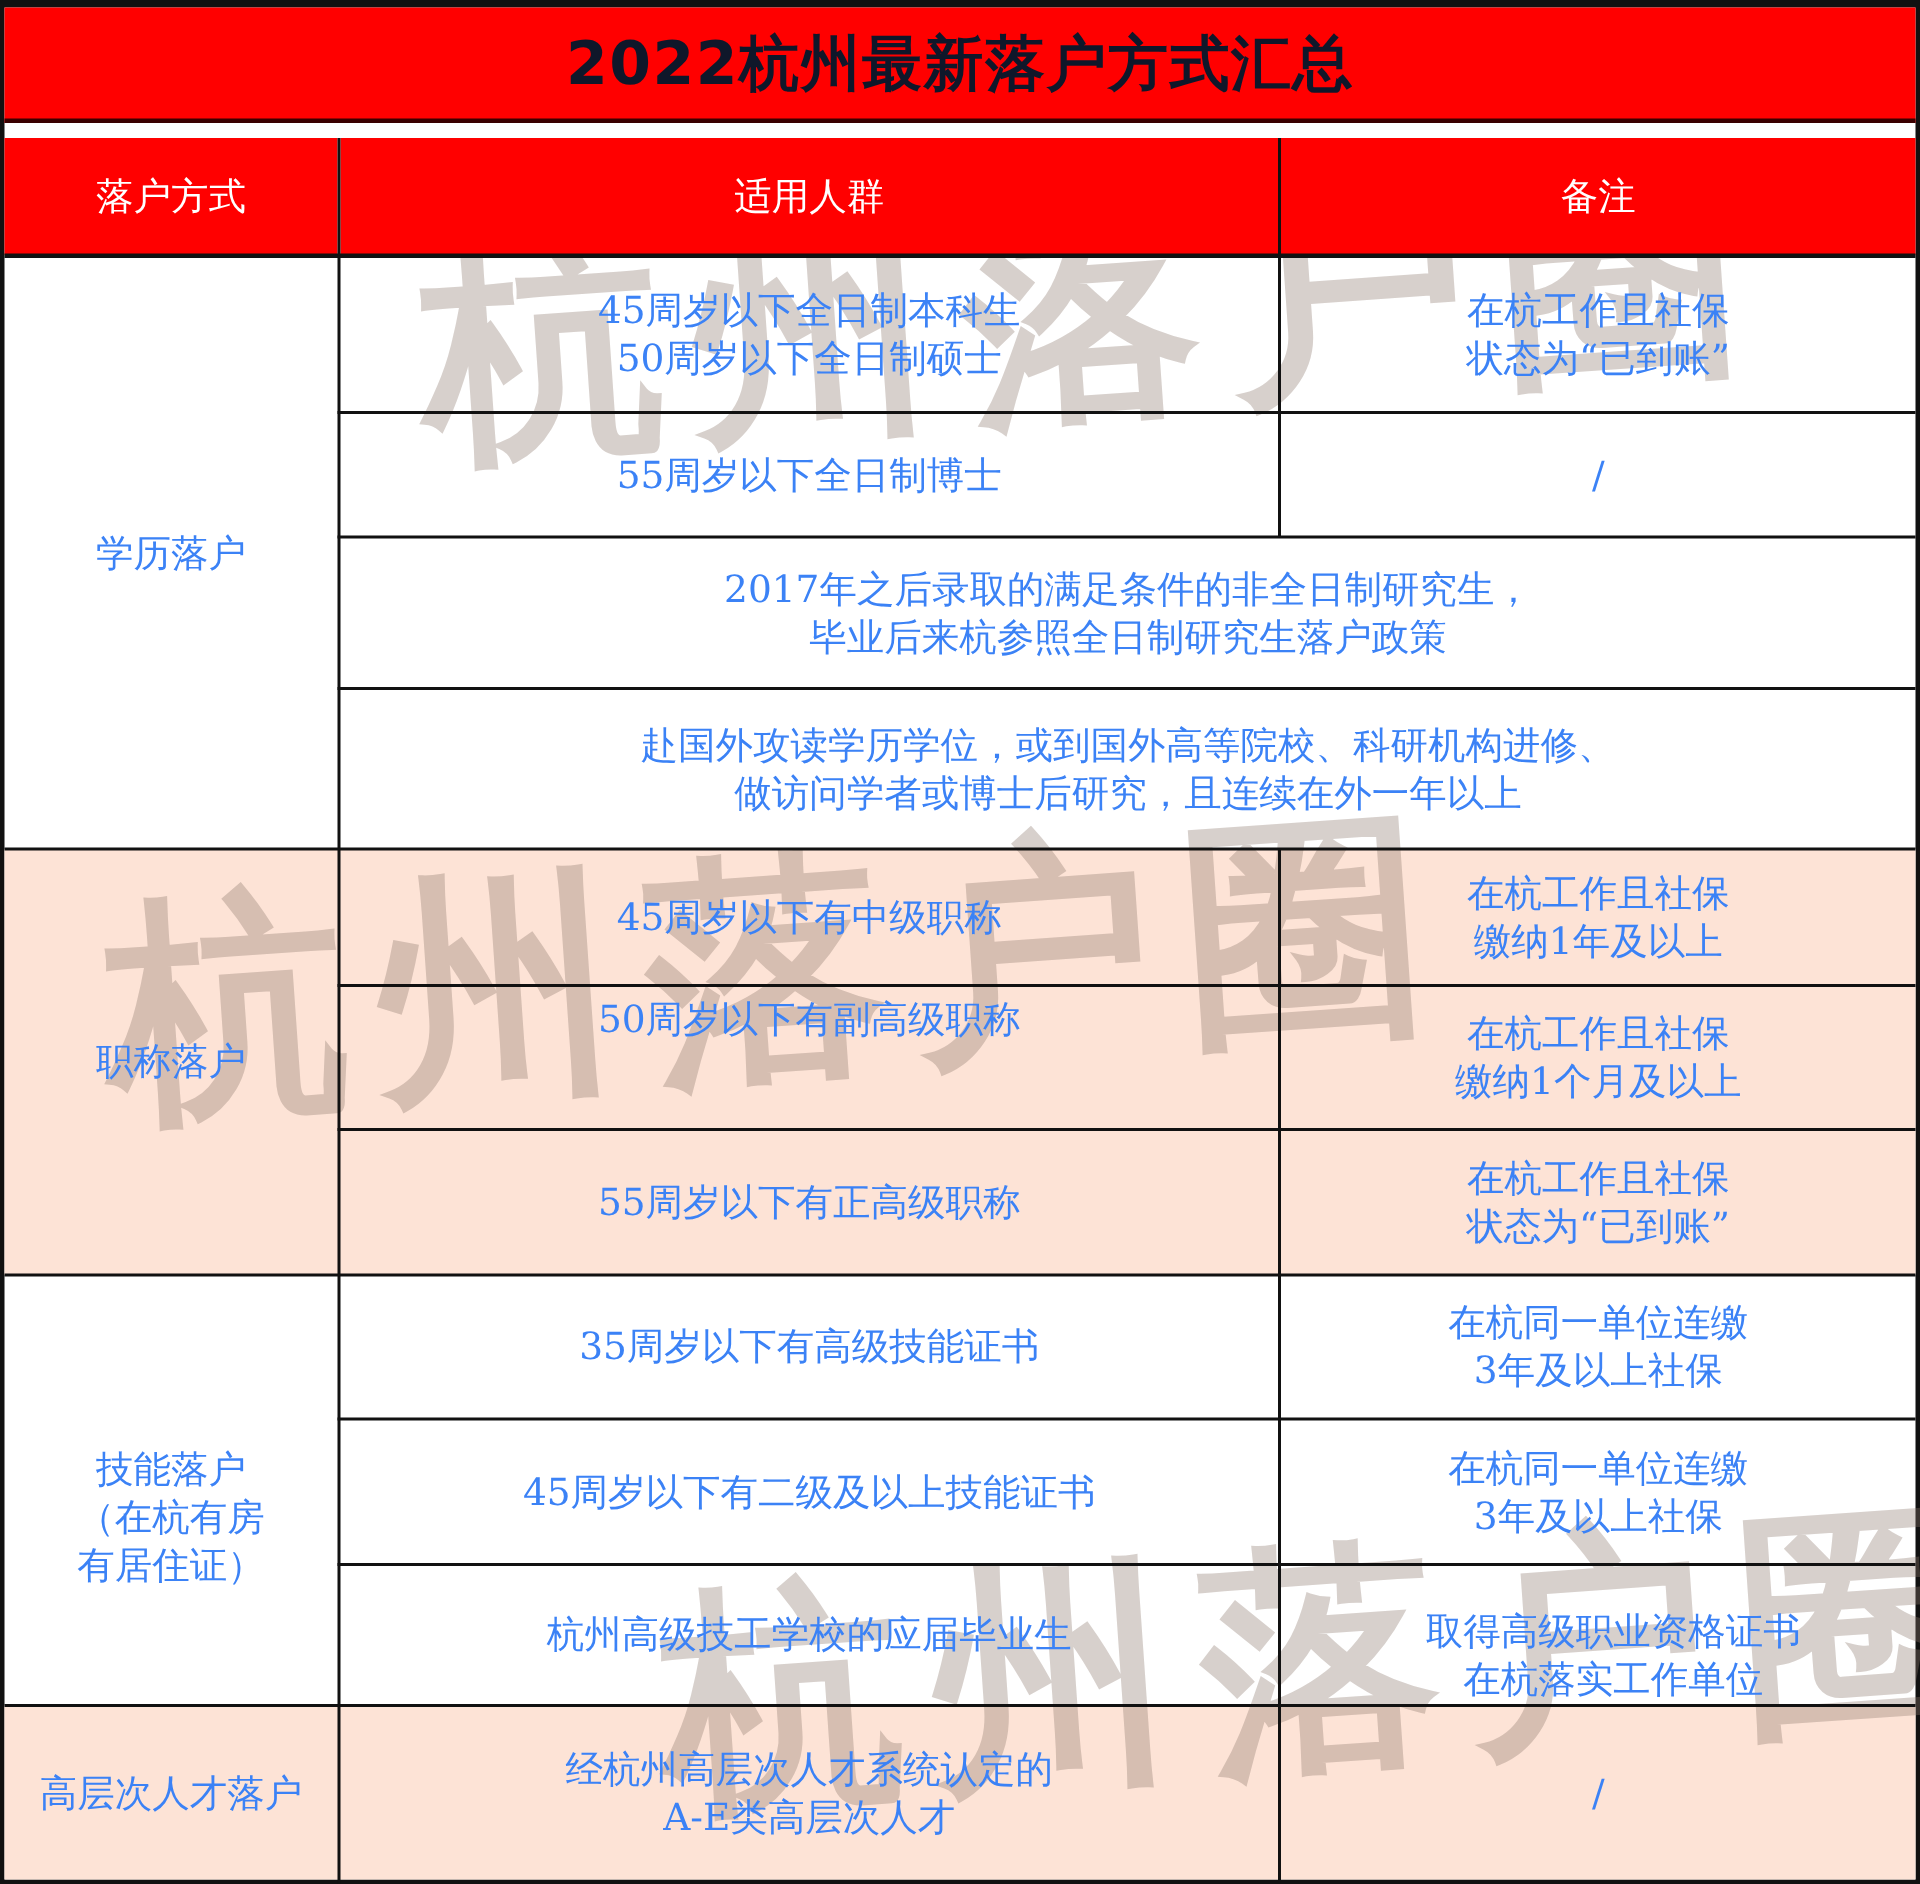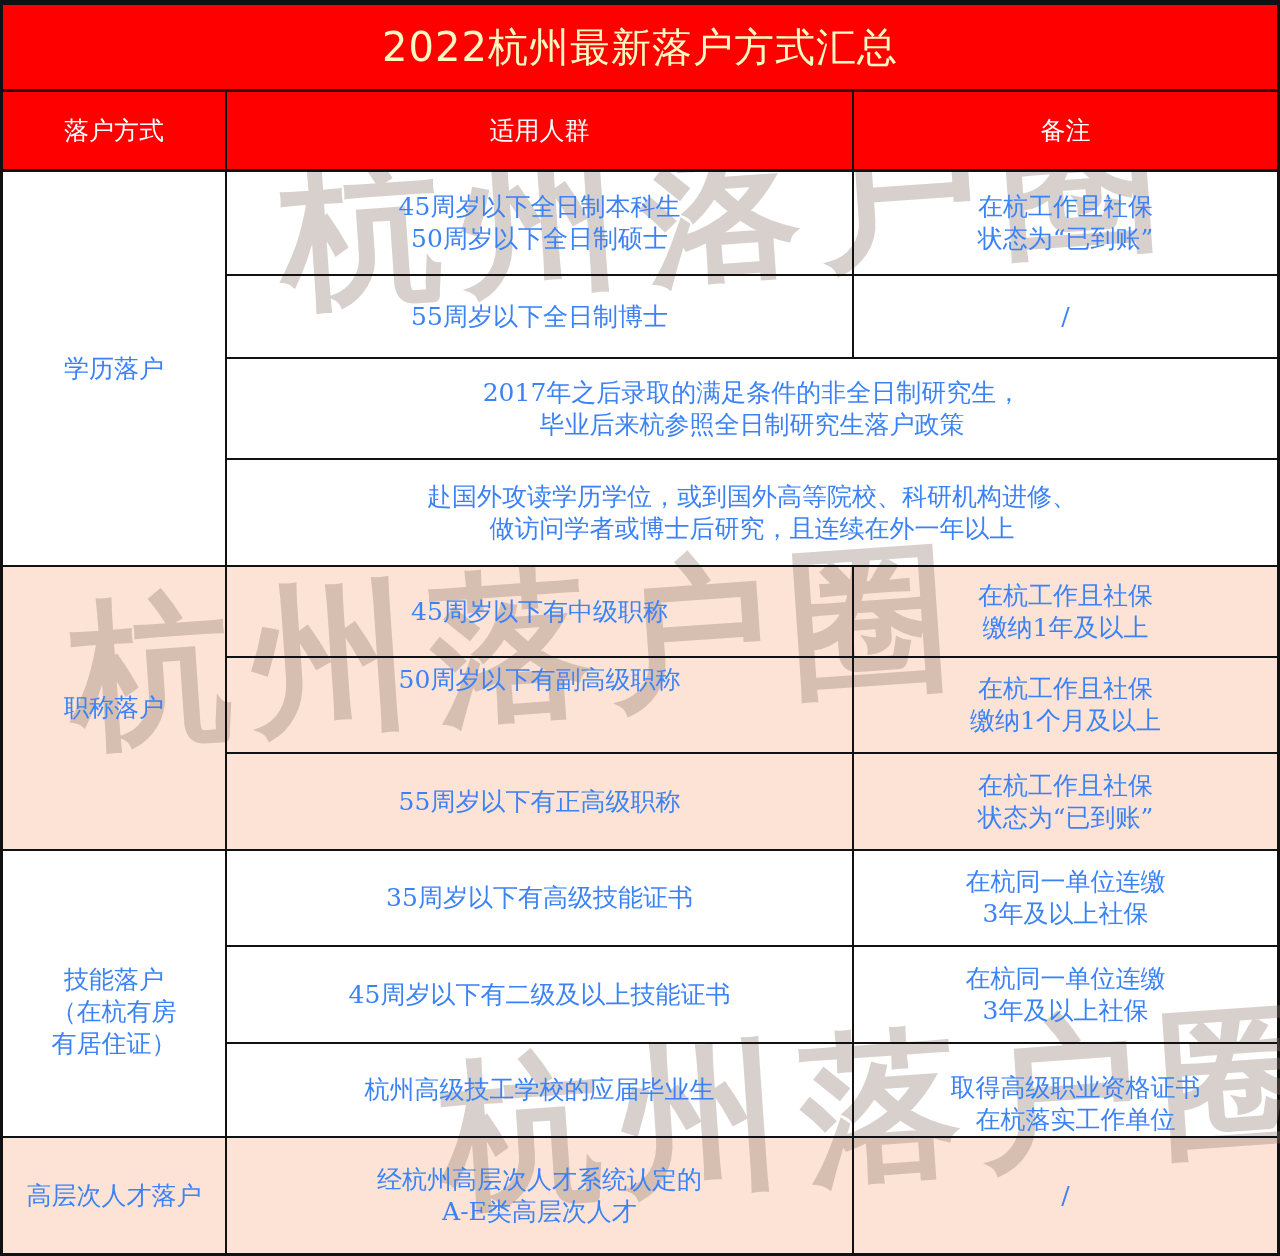--- a/index.html
+++ b/index.html
@@ -1,22 +1,22 @@
 <!DOCTYPE html>
 <html><head>
 <meta charset="utf-8">
 <style>
   html, body { margin: 0; padding: 0; background: #ffffff; }
   body { width: 1280px; height: 1256px; position: relative; overflow: hidden;
          font-family: "DejaVu Serif", "Liberation Serif", serif; }
   .frame { position: absolute; left: 0; top: 0; width: 1280px; height: 1256px;
            box-sizing: border-box; border: 3px solid #111; border-top: 5px solid #111; }
-  .title { position: absolute; left: 3px; top: 5px; width: 1274px; height: 87px;
-           background: #ff0000; color: #fef9c3; display: flex; align-items: center; justify-content: center;
-           font-family: "DejaVu Sans", "Liberation Sans", sans-serif; font-size: 40px; font-weight: normal;
+  .title { position: absolute; left: 3px; top: 5px; width: 1274px; height: 77px;
+           background: #ff0000; color: #0f172a; display: flex; align-items: center; justify-content: center;
+           font-family: "DejaVu Sans", "Liberation Sans", sans-serif; font-size: 40px; font-weight: bold;
            border-bottom: 3px solid #3a0000; box-sizing: border-box; letter-spacing: 1px; }
   .cell { position: absolute; box-sizing: border-box; display: flex; align-items: center; justify-content: center;
           text-align: center; font-size: 25px; line-height: 32px; color: #3b82f6; white-space: pre-line; }
   .hdr { background: #ff0000; color: #fff; font-family: "DejaVu Sans", "Liberation Sans", sans-serif; font-size: 25px; }
   .vline { position: absolute; width: 2px; background: #111; }
   .hline { position: absolute; height: 2px; background: #111; }
   .peach { position: absolute; background: #fde3d6; }
   .wm { position: absolute; color: rgba(140,120,110,0.35); font-family: "DejaVu Serif", "Liberation Serif", serif;
         font-size: 160px; font-weight: bold; white-space: nowrap; transform: rotate(-4deg); pointer-events: none; letter-spacing: 20px; }
 </style>

